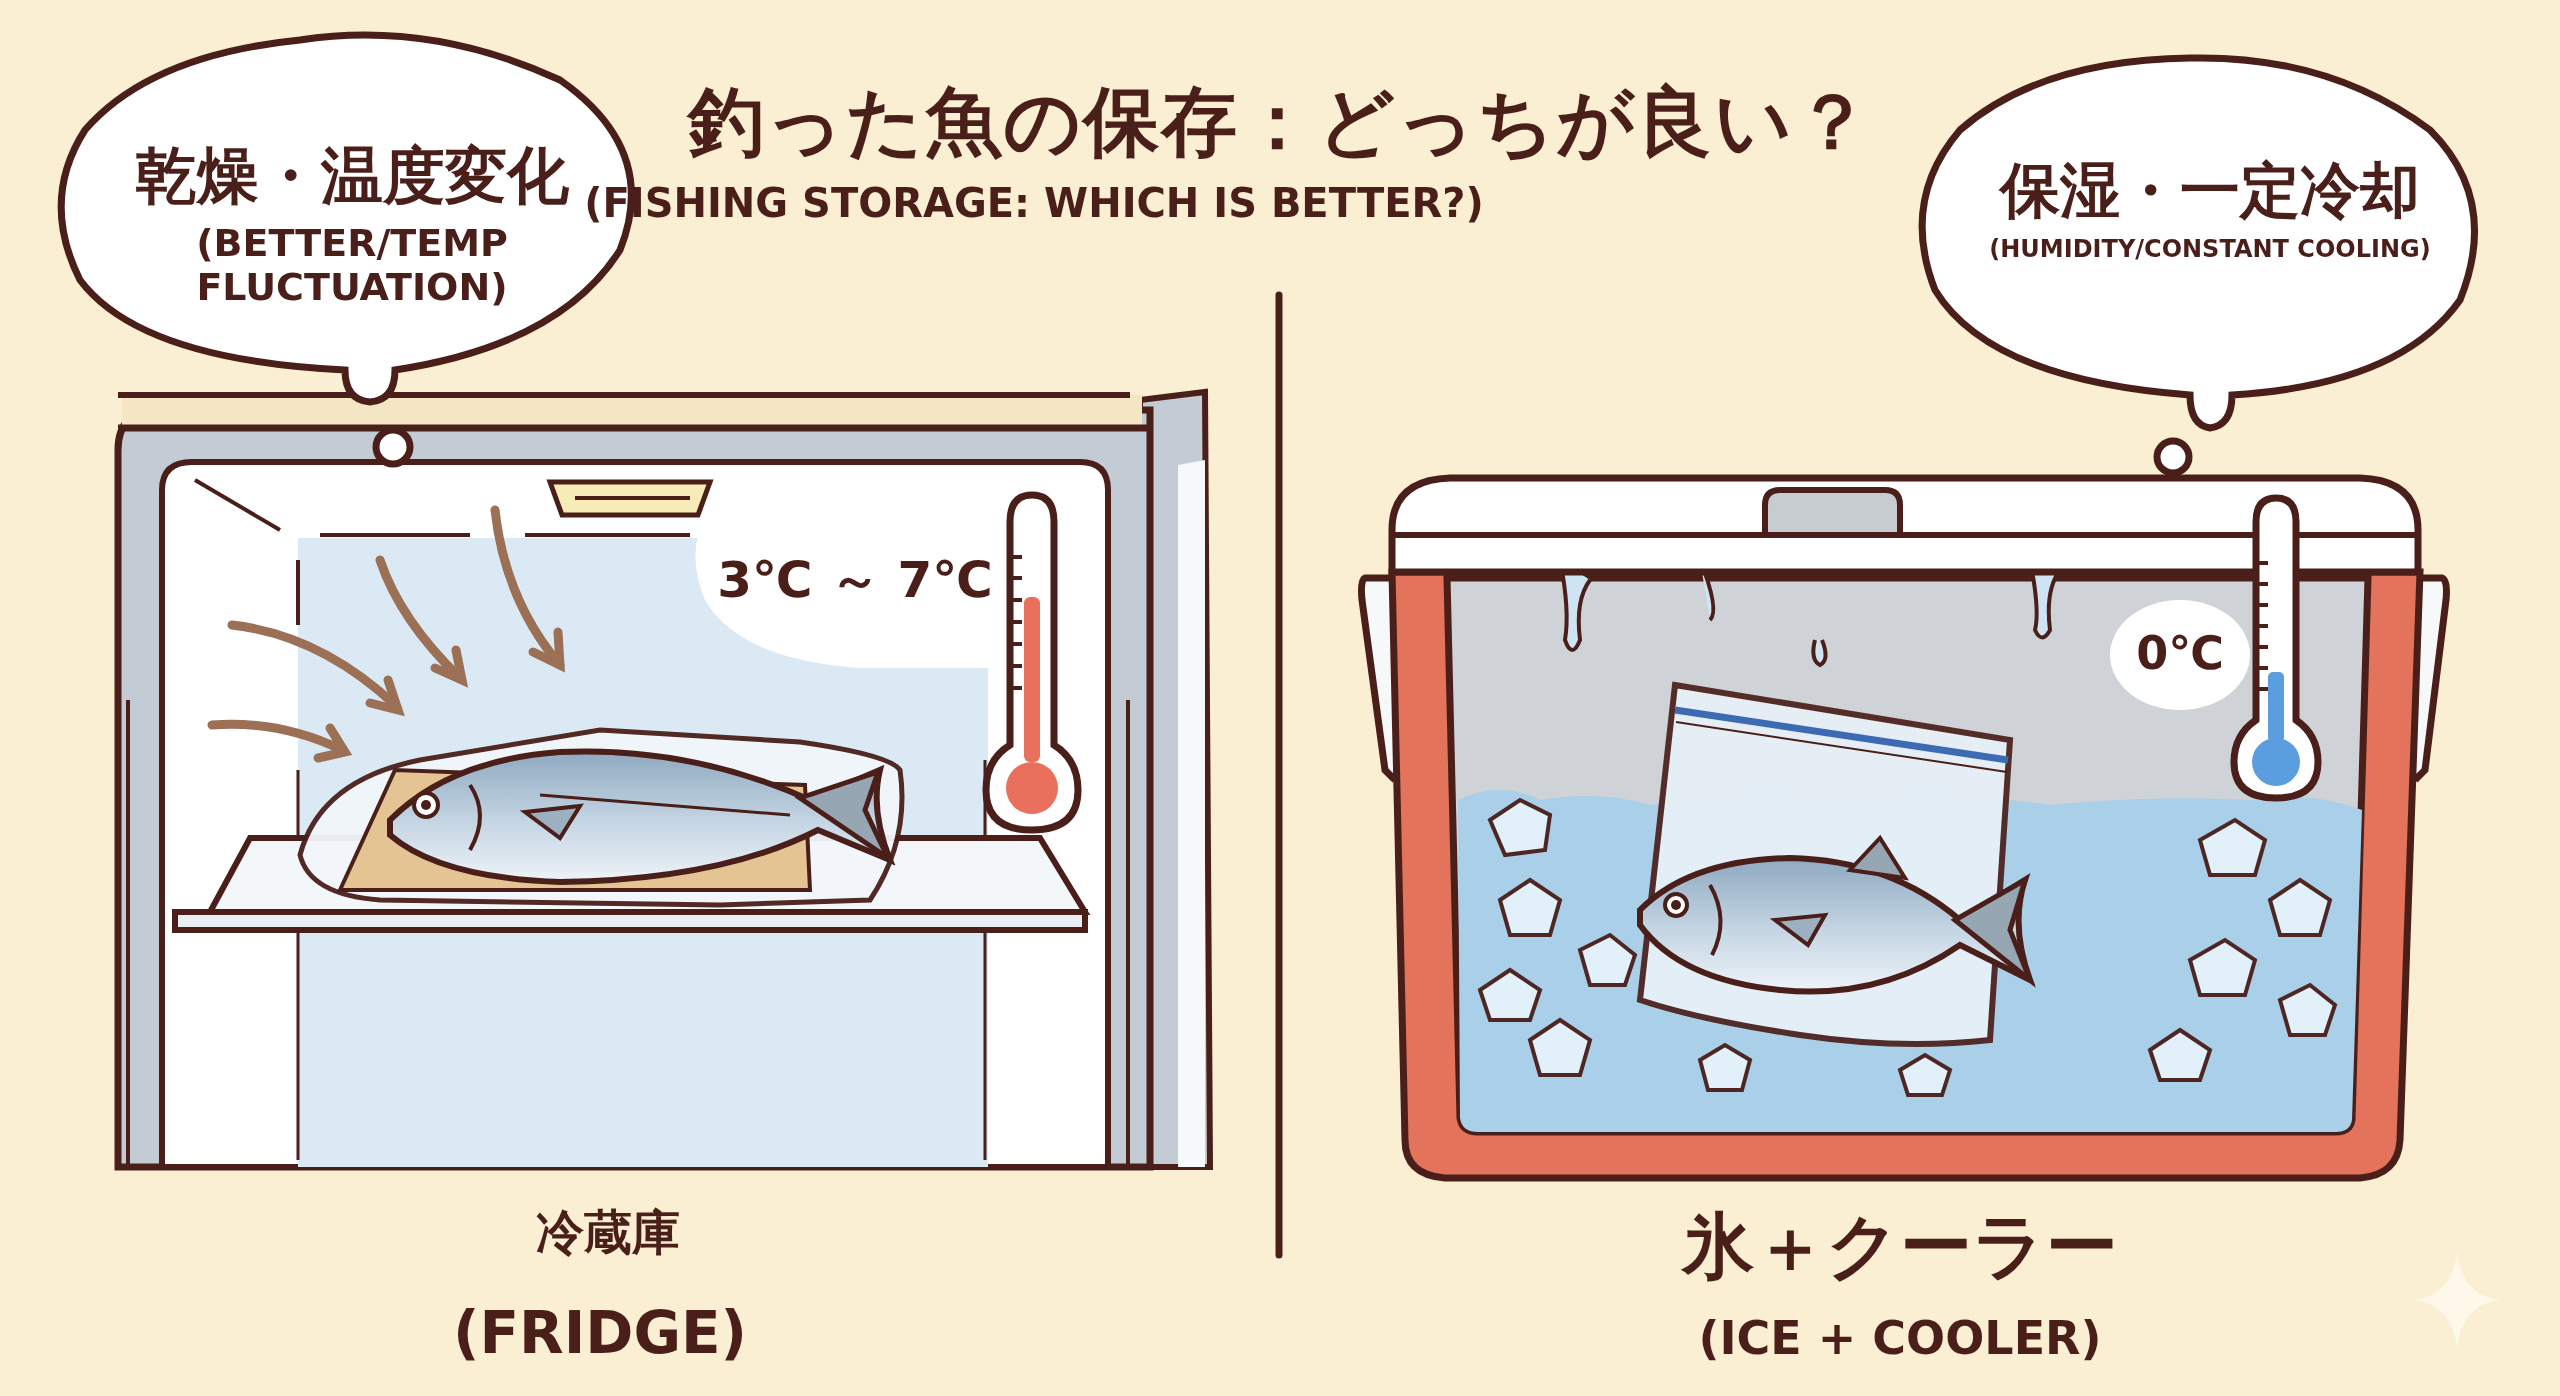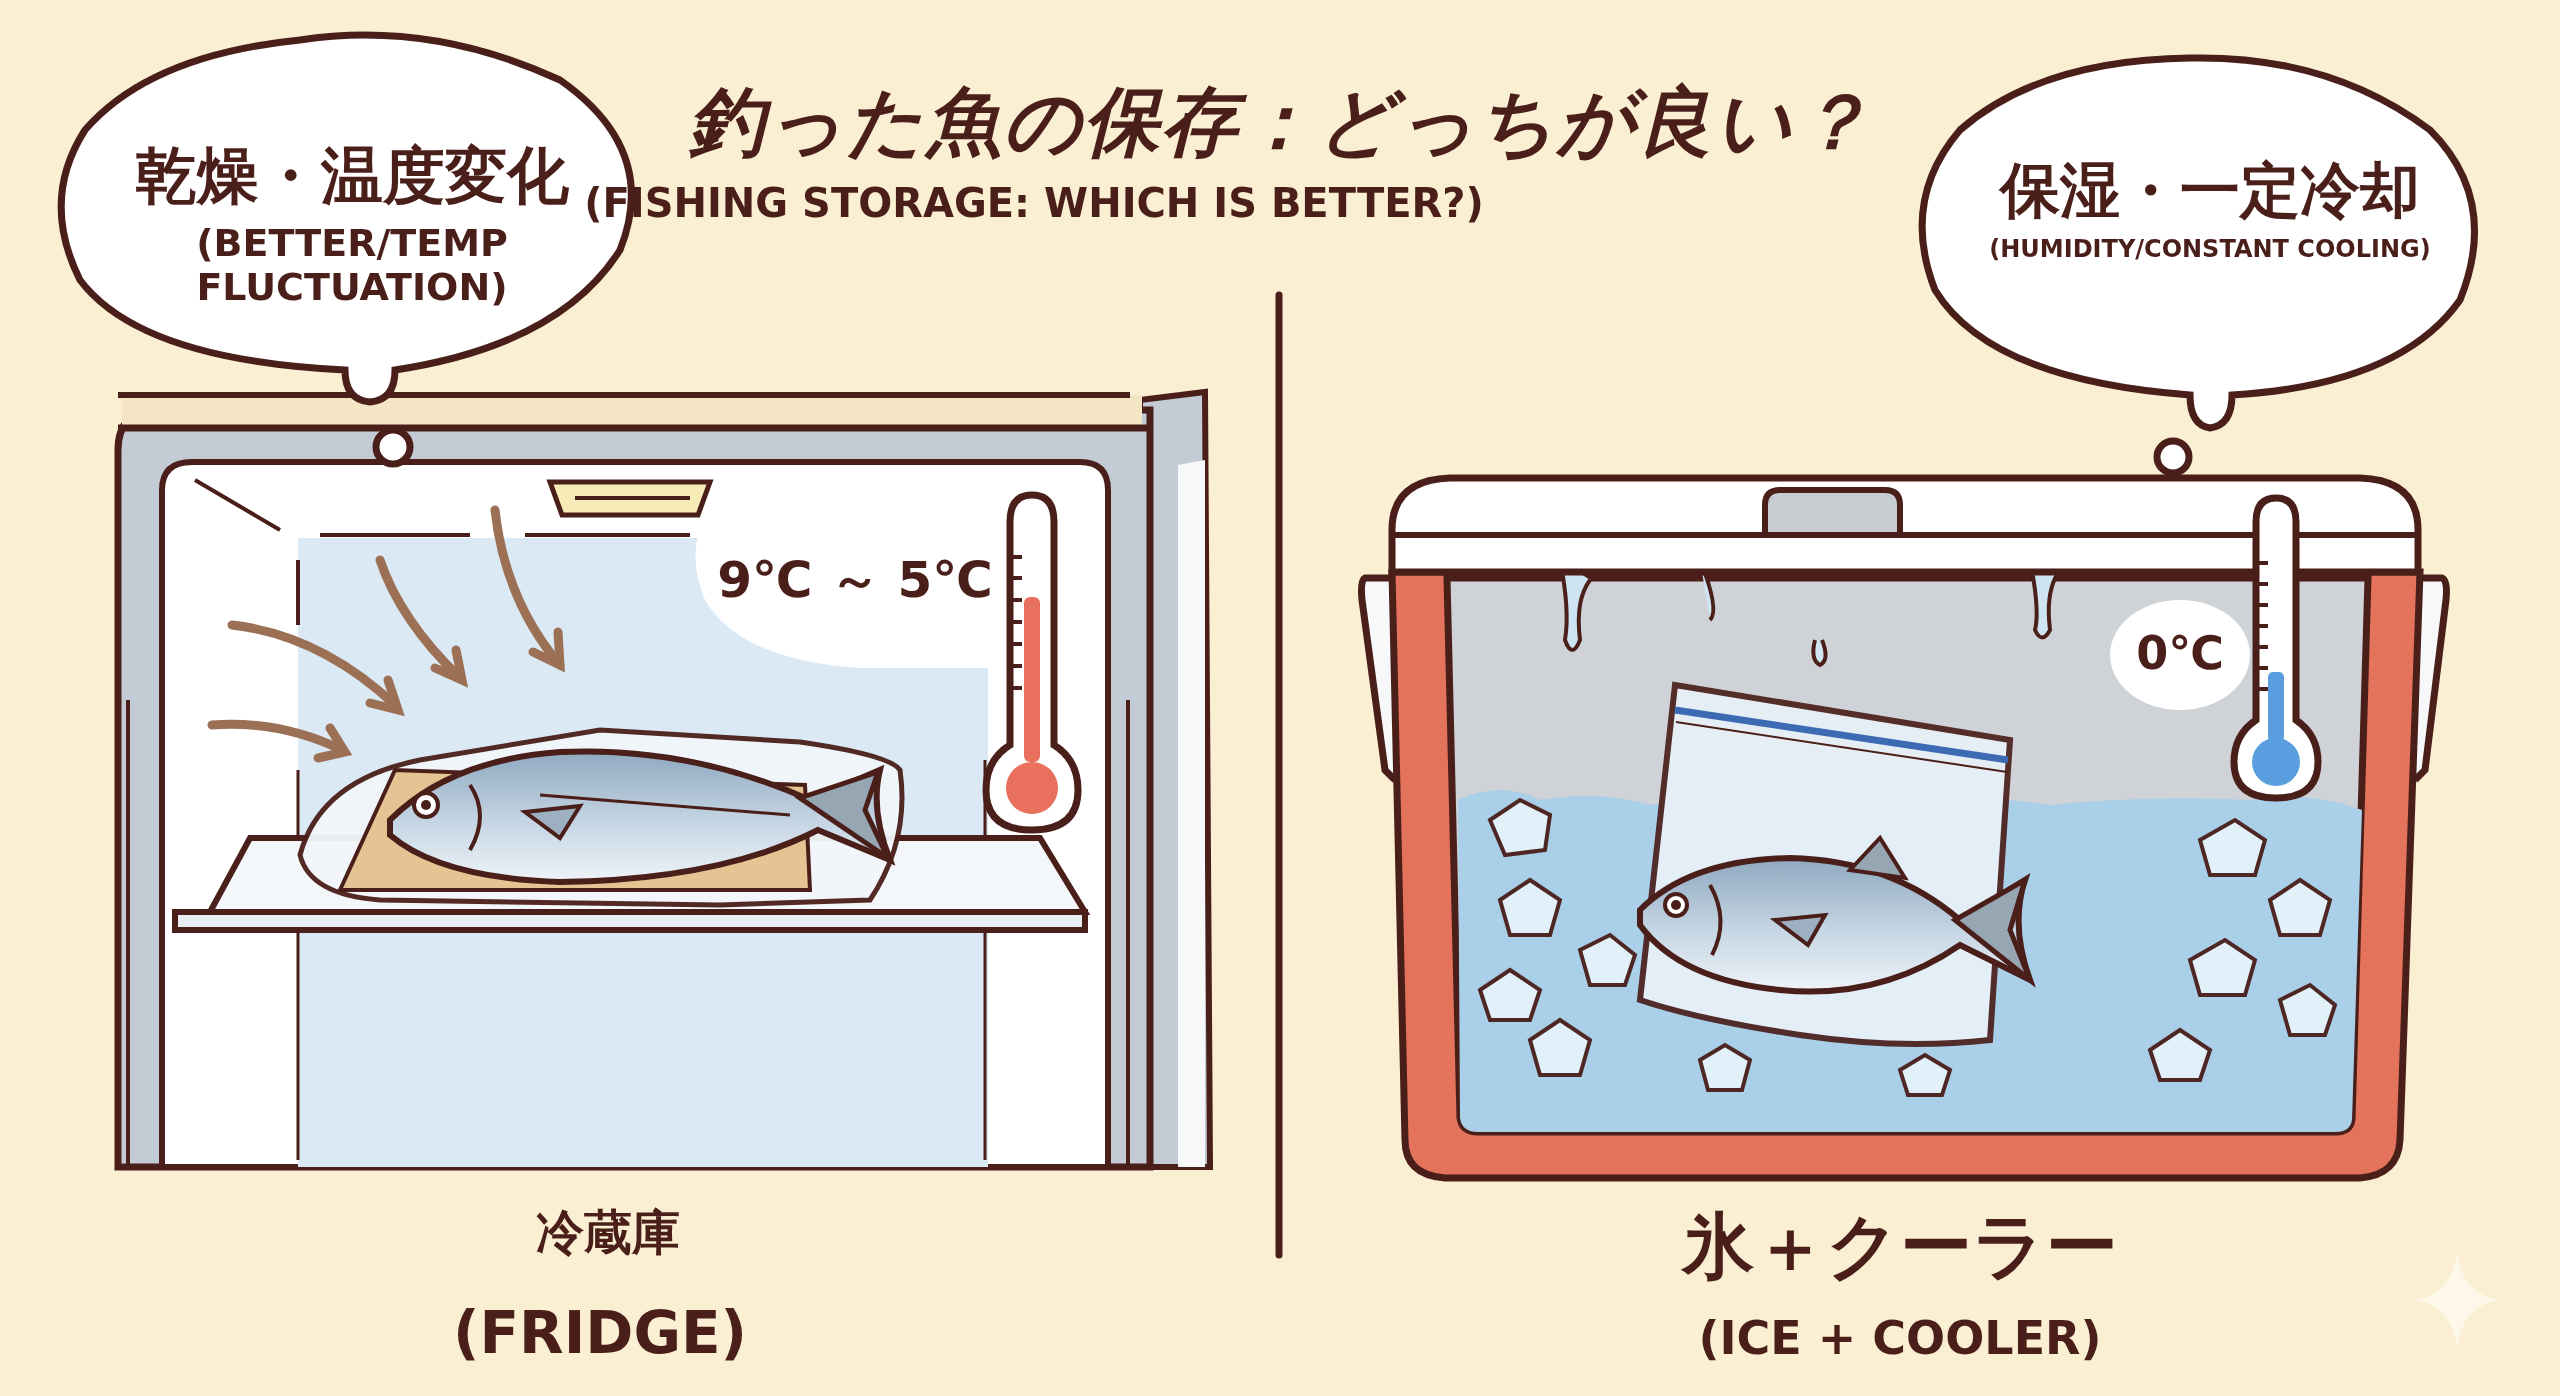--- a/index.html
+++ b/index.html
@@ -5,21 +5,21 @@
     html, body { margin: 0; padding: 0; }
     body {
       width: 2560px; height: 1396px; overflow: hidden;
       background: #fbefd3;
       font-family: "DejaVu Sans", "Liberation Sans", sans-serif;
       color: #4a1f1a;
       position: relative;
     }
     .canvas { position: absolute; left: 0; top: 0; width: 2560px; height: 1396px; }
     .txt { position: absolute; text-align: center; font-weight: bold; color: #4a1f1a; line-height: 1.15; }
-    .title-jp { left: 0; width: 2560px; top: 78px; font-size: 76px; letter-spacing: 2px; font-style: italic; }
+    .title-jp { left: 0; width: 2560px; top: 78px; font-size: 76px; letter-spacing: 2px; }
     .title-en { left: 0; width: 2068px; top: 180px; font-size: 40px; }
     .bubble-l-jp { left: 62px; width: 580px; top: 140px; font-size: 62px; }
     .bubble-l-en { left: 62px; width: 580px; top: 222px; font-size: 38px; }
     .bubble-r-jp { left: 1920px; width: 580px; top: 156px; font-size: 60px; }
     .bubble-r-en { left: 1920px; width: 580px; top: 236px; font-size: 24px; }
     .temp-fridge { left: 705px; width: 300px; top: 552px; font-size: 50px; }
     .temp-cooler { left: 2120px; width: 120px; top: 627px; font-size: 46px; }
     .label-fridge-jp { left: 388px; width: 440px; top: 1205px; font-size: 48px; }
     .label-fridge-en { left: 380px; width: 440px; top: 1300px; font-size: 58px; }
     .label-cooler-jp { left: 1600px; width: 600px; top: 1205px; font-size: 72px; }
@@ -200,20 +200,20 @@
 
 <div class="txt title-jp">釣った魚の保存：どっちが良い？</div>
 <div class="txt title-en">(FISHING STORAGE: WHICH IS BETTER?)</div>
 
 <div class="txt bubble-l-jp">乾燥・温度変化</div>
 <div class="txt bubble-l-en">(BETTER/TEMP FLUCTUATION)</div>
 
 <div class="txt bubble-r-jp">保湿・一定冷却</div>
 <div class="txt bubble-r-en">(HUMIDITY/CONSTANT COOLING)</div>
 
-<div class="txt temp-fridge">9℃ ～ 5℃</div>
+<div class="txt temp-fridge">3℃ ～ 7℃</div>
 <div class="txt temp-cooler">0℃</div>
 
 <div class="txt label-fridge-jp">冷蔵庫</div>
 <div class="txt label-fridge-en">(FRIDGE)</div>
 
 <div class="txt label-cooler-jp">氷＋クーラー</div>
 <div class="txt label-cooler-en">(ICE + COOLER)</div>
 
 </body></html>

